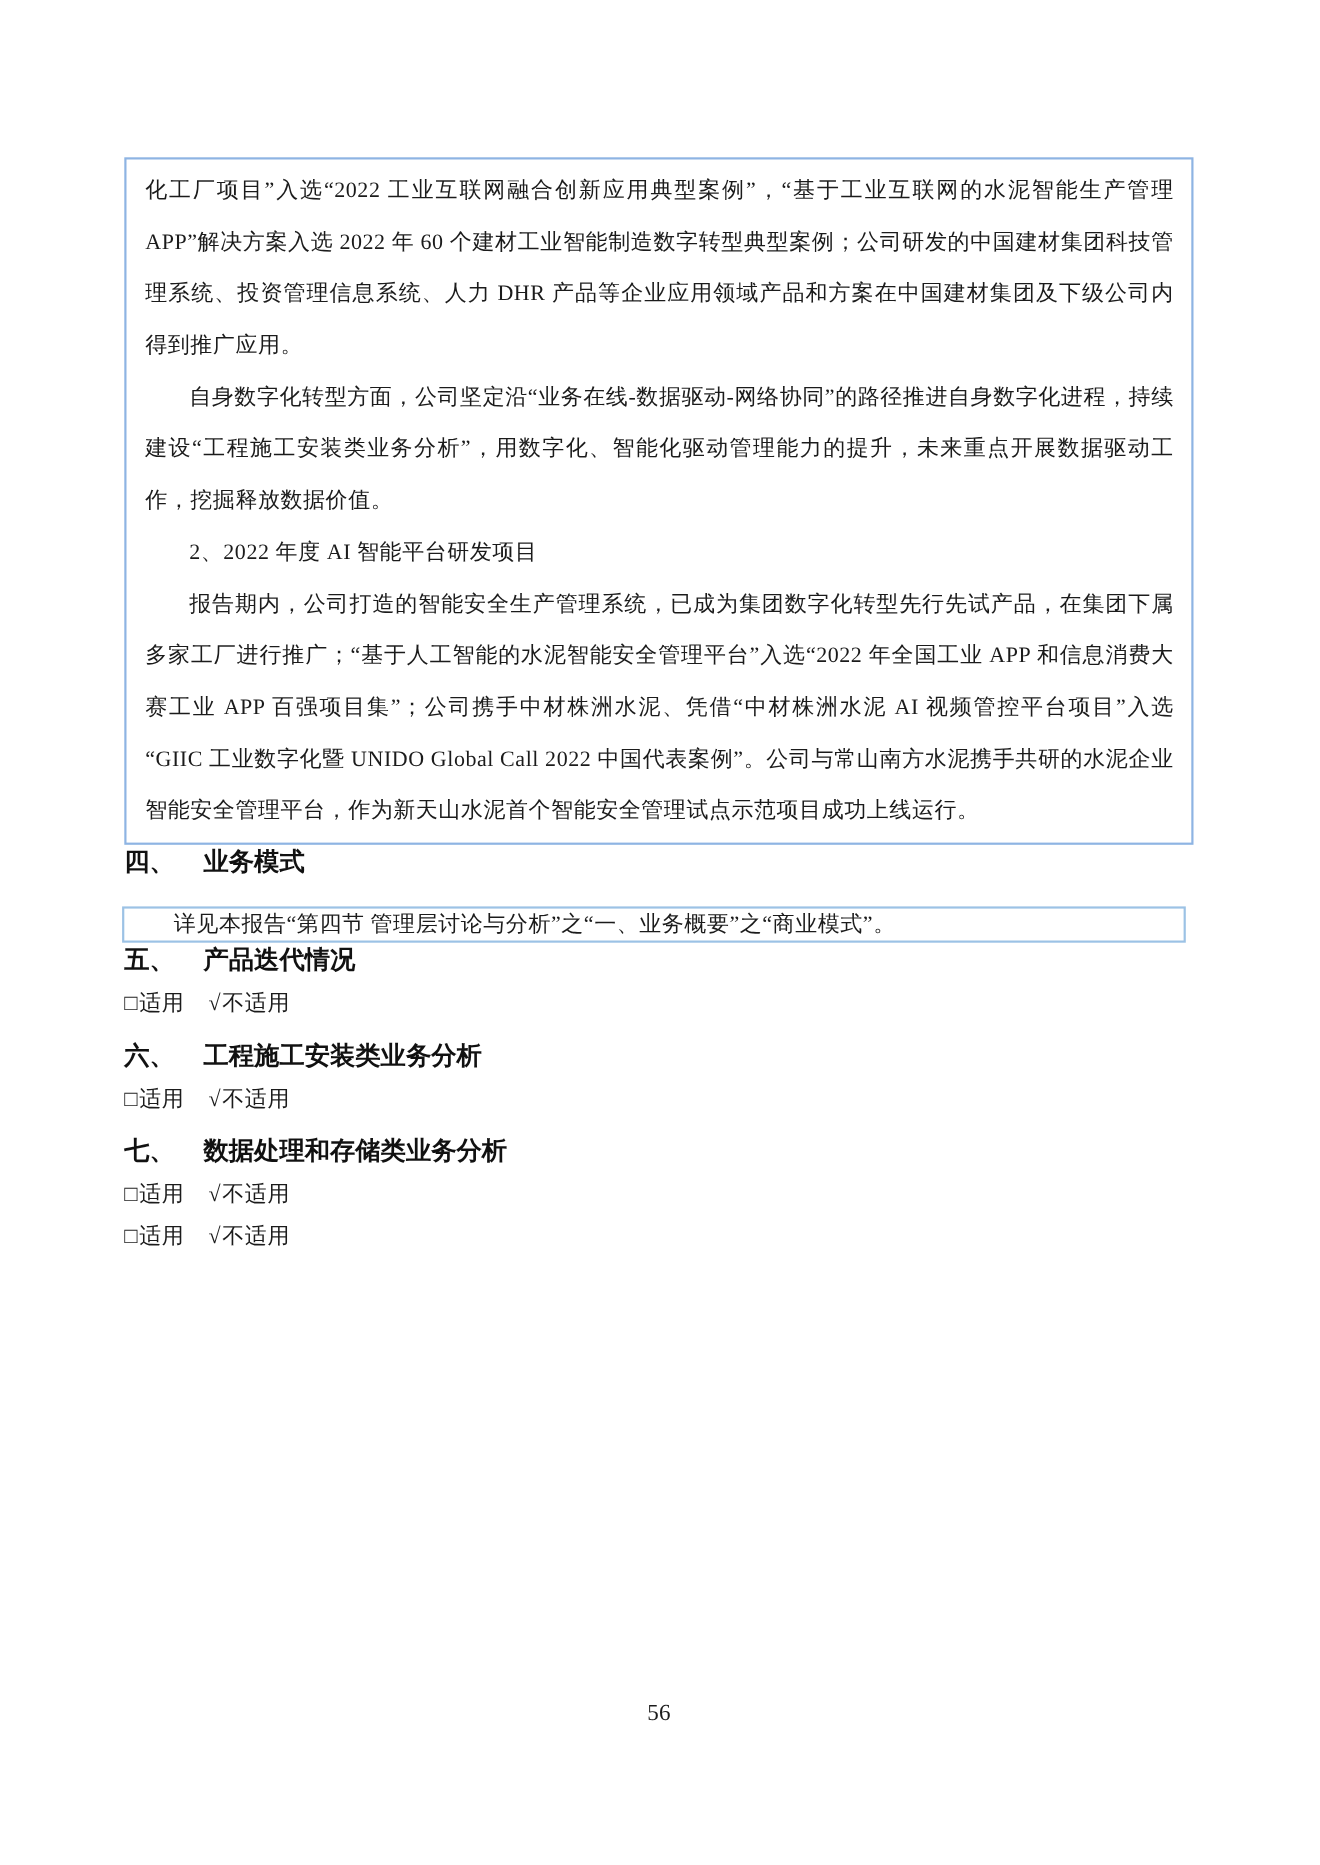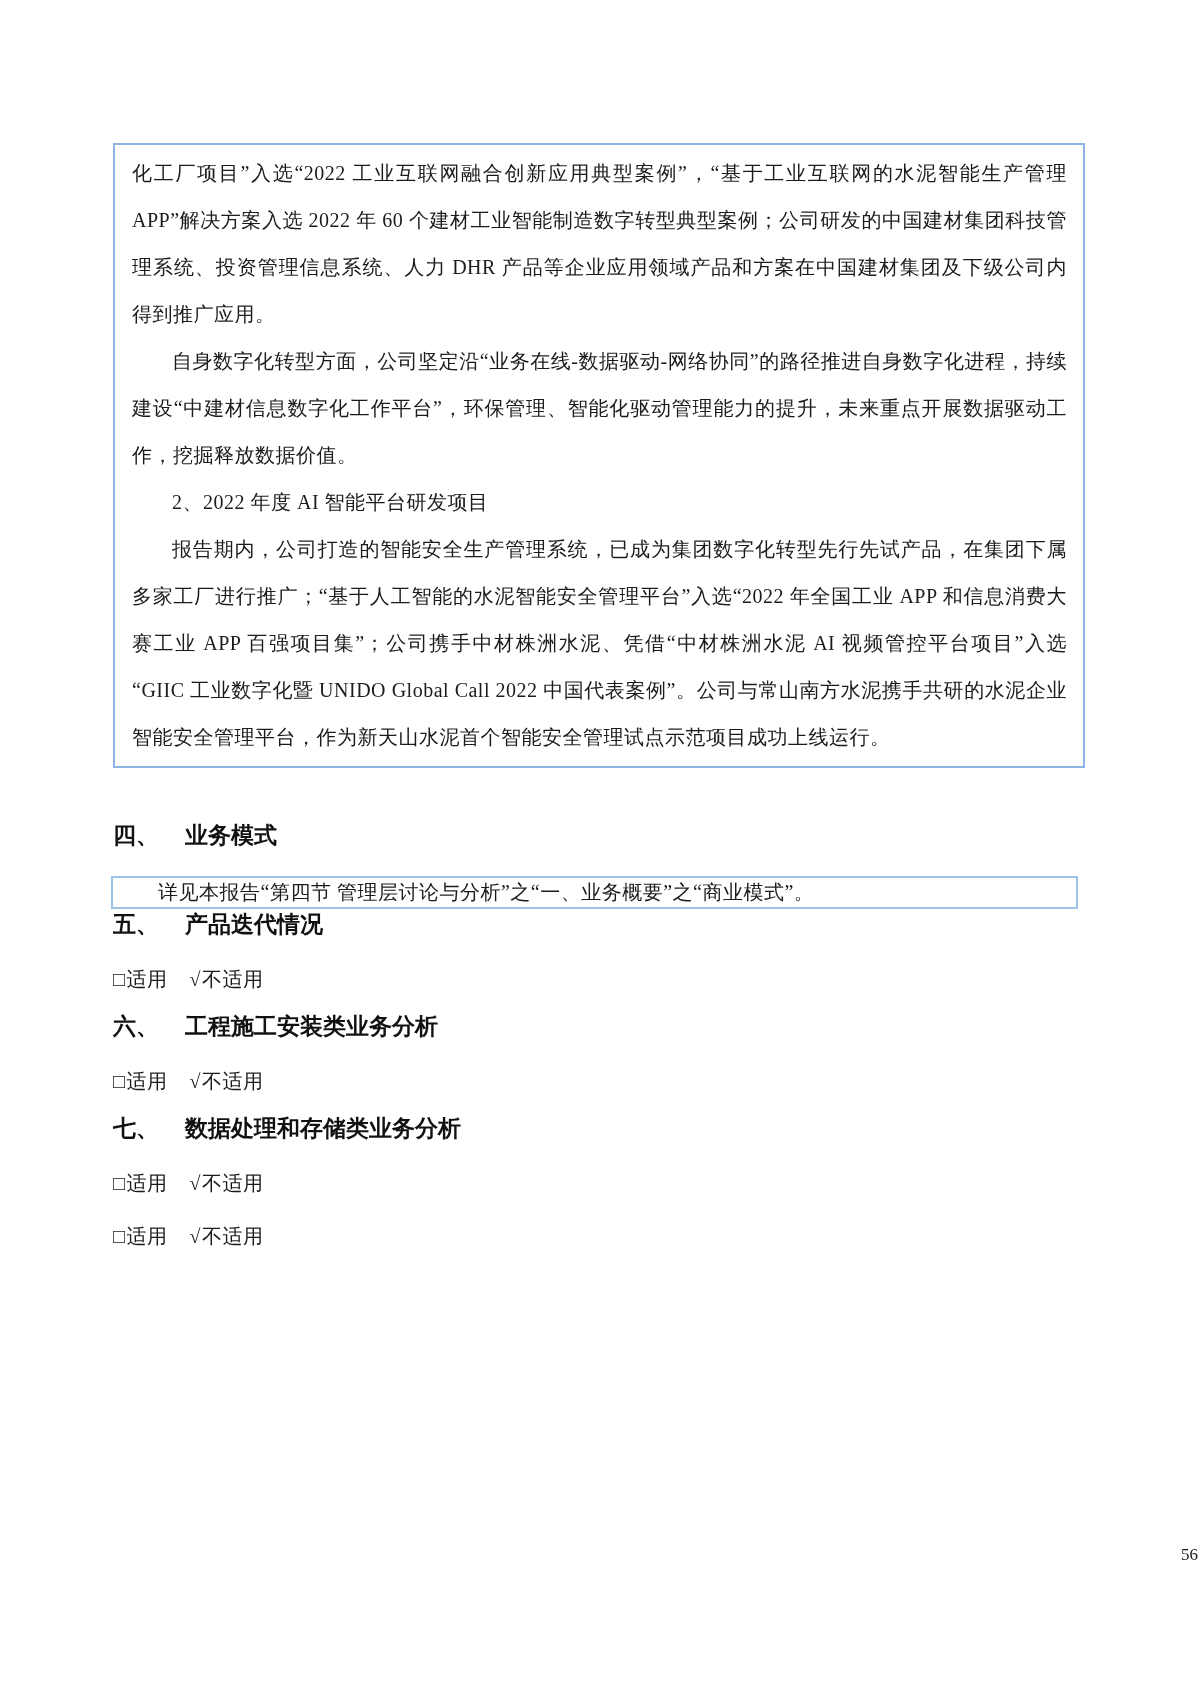--- a/index.html
+++ b/index.html
@@ -39,66 +39,66 @@
   
   h2.sec {
     margin: 0 0 0 113px;
     font-family: "Liberation Sans", "DejaVu Sans", sans-serif;
     font-weight: bold;
     font-size: 23px;
     line-height: 30px;
     color: #111111;
   }
   h2.sec .h-num { display: inline-block; width: 72px; }
-  #sec4-heading { margin-top: 52px; }
+  #sec4-heading { }
   #sec5-heading { }
   #sec6-heading, #sec7-heading, #sec8-heading { margin-top: 19px; }
 
   
   .note-box {
     box-sizing: border-box;
     margin: 26px 122px 0 111px;
     border: 2px solid var(--note-box-border, #9CC2E5);
     padding: 3px 32px 3px 45px;
   }
   .note-box p {
     margin: 0;
     font-size: 20px;
     line-height: 23px;
     letter-spacing: 0.5px;
   }
 
   
   .cb-row {
-    margin: 27px 0 0 113px;
+    margin: 12px 0 0 113px;
     font-size: 20px;
     line-height: 26px;
     letter-spacing: 0.5px;
   }
   .cb-row .cb-box { margin-right: 1px; }
   .cb-row .cb-check { margin-left: 22px; margin-right: 1px; }
 
   
   .footer {
     position: absolute;
     top: 1545px;
     left: 0;
     width: 1198px;
-    text-align: right;
-    font-size: 17px;
+    text-align: center;
+    font-size: 21px;
   }
 </style>
 </head>
 <body>
 
 <div class="page">
 
   <div class="content-box">
     <p>化工厂项目”入选“2022 工业互联网融合创新应用典型案例”，“基于工业互联网的水泥智能生产管理 APP”解决方案入选 2022 年 60 个建材工业智能制造数字转型典型案例；公司研发的中国建材集团科技管理系统、投资管理信息系统、人力 DHR 产品等企业应用领域产品和方案在中国建材集团及下级公司内得到推广应用。</p>
-    <p class="indent">自身数字化转型方面，公司坚定沿“业务在线-数据驱动-网络协同”的路径推进自身数字化进程，持续建设“中建材信息数字化工作平台”，环保管理、智能化驱动管理能力的提升，未来重点开展数据驱动工作，挖掘释放数据价值。</p>
+    <p class="indent">自身数字化转型方面，公司坚定沿“业务在线-数据驱动-网络协同”的路径推进自身数字化进程，持续建设“工程施工安装类业务分析”，用数字化、智能化驱动管理能力的提升，未来重点开展数据驱动工作，挖掘释放数据价值。</p>
     <p class="indent">2、2022 年度 AI 智能平台研发项目</p>
     <p class="indent">报告期内，公司打造的智能安全生产管理系统，已成为集团数字化转型先行先试产品，在集团下属多家工厂进行推广；“基于人工智能的水泥智能安全管理平台”入选“2022 年全国工业 APP 和信息消费大赛工业 APP 百强项目集”；公司携手中材株洲水泥、凭借“中材株洲水泥 AI 视频管控平台项目”入选“GIIC 工业数字化暨 UNIDO Global Call 2022 中国代表案例”。公司与常山南方水泥携手共研的水泥企业智能安全管理平台，作为新天山水泥首个智能安全管理试点示范项目成功上线运行。</p>
   </div>
 
   <h2 class="sec" id="sec4-heading">
     <span class="h-num">四、</span><span class="h-title">业务模式</span>
   </h2>
   <div class="note-box">
     <p>详见本报告“第四节 管理层讨论与分析”之“一、业务概要”之“商业模式”。</p>
   </div>

